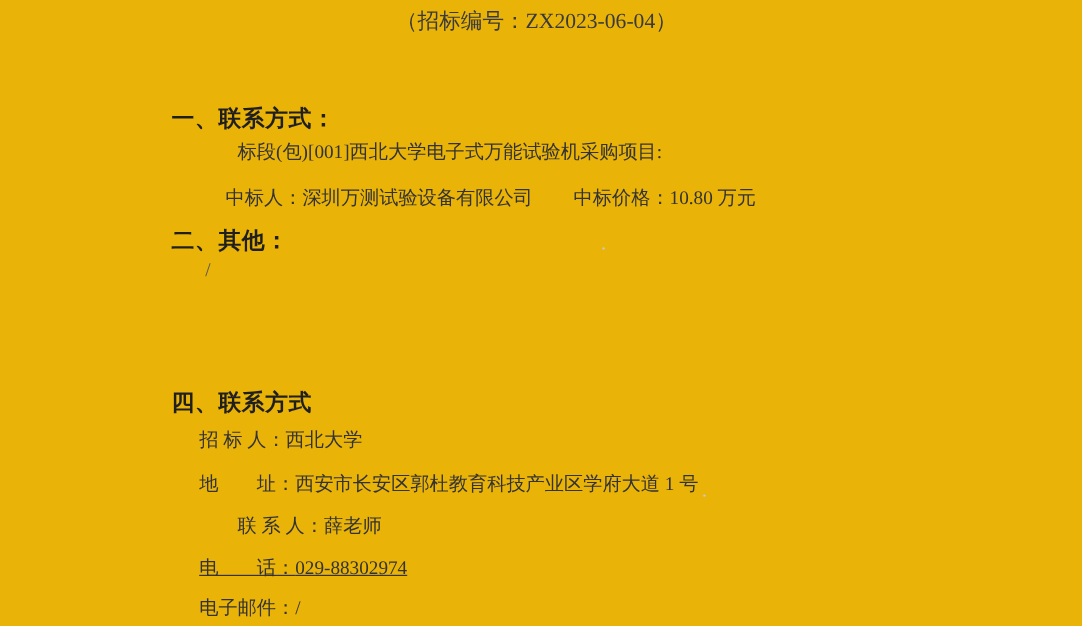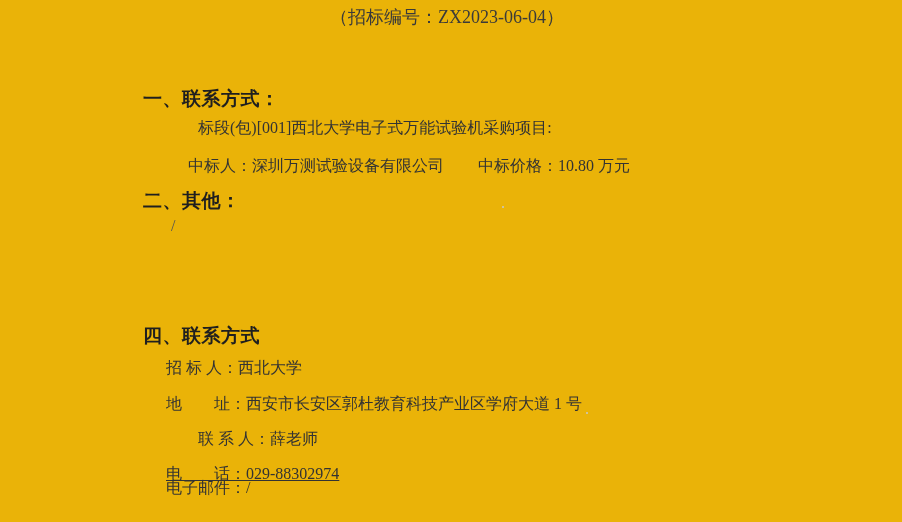--- a/index.html
+++ b/index.html
@@ -49,21 +49,21 @@
   .lot-line     { top: 118px; left: 166px; margin-left: 32px; }
   .winner-line  { top: 156px; left: 188px; }
   .price-line   { top: 156px; left: 478px; text-align: right; }
   .other-line   { top: 216px; left: 171px; color: #555; }
   .superv-line  { top: 290px; left: 166px; }
 
   .contact-row-0 { top: 358px; left: 166px; }
   .contact-row-1 { top: 394px; left: 166px; }
   .contact-row-2 { top: 429px; left: 166px; margin-left: 32px; }
   .contact-row-3 { top: 464px; left: 166px; text-decoration: underline; }
-  .contact-row-4 { top: 478px; left: 166px; text-align: center; }
+  .contact-row-4 { top: 498px; left: 166px; text-align: center; }
 
   .speck {
     position: absolute;
     background: #c9c9c9;
     border-radius: 50%;
     width: 2px;
     height: 2px;
   }
 </style>
 </head>

